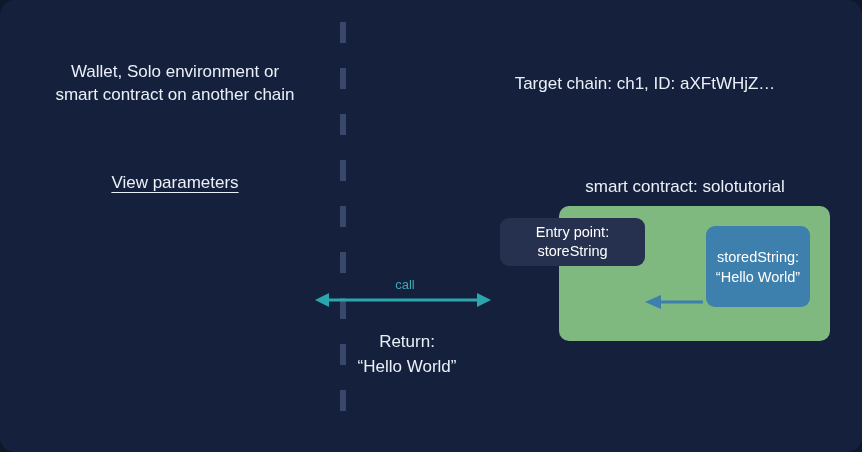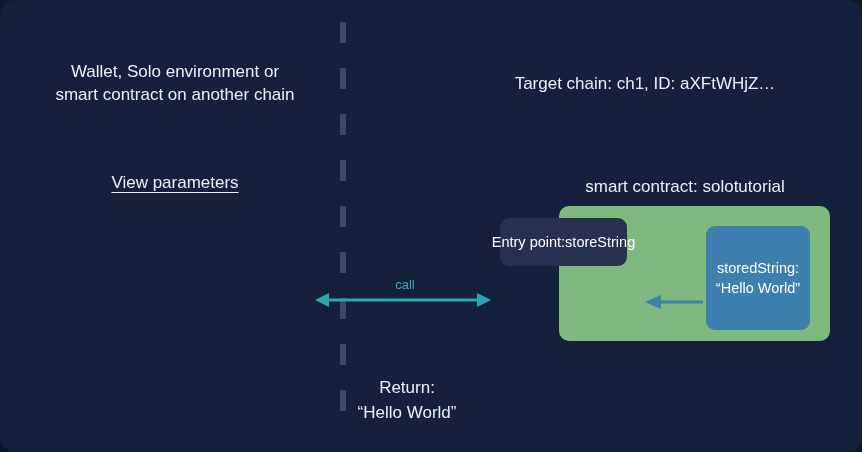--- a/index.html
+++ b/index.html
@@ -109,21 +109,20 @@
   #return-label {
     position: absolute;
     left: 328px;
     top: 329px;
     width: 158px;
     text-align: center;
     color: #eaf0f8;
     font-size: 17px;
     line-height: 25px;
     white-space: pre-line;
-    margin-top: 46px;
   }
 
   
   #sc-title {
     position: absolute;
     left: 520px;
     top: 177px;
     width: 330px;
     text-align: center;
     color: #eaf0f8;
@@ -135,26 +134,26 @@
     top: 206px;
     width: 271px;
     height: 135px;
     background: #7fb980;
     border-radius: 10px;
   }
   #entry-point-box {
     position: absolute;
     left: 500px;
     top: 218px;
-    width: 127px;
+    width: 145px;
     height: 48px;
     background: #25314f;
     border-radius: 9px;
     display: flex;
-    flex-direction: row;
+    flex-direction: column;
     align-items: center;
     justify-content: center;
   }
   #entry-point-box .row {
     color: #ffffff;
     font-size: 14.5px;
     line-height: 19px;
     text-align: center;
     white-space: nowrap;
   }
@@ -175,21 +174,21 @@
     font-size: 14.5px;
     line-height: 19px;
     text-align: center;
     white-space: nowrap;
   }
   #stored-string-box {
     position: absolute;
     left: 706px;
     top: 226px;
     width: 104px;
-    height: 104px;
+    height: 81px;
     background: #3d7fad;
     border-radius: 9px;
     display: flex;
     flex-direction: column;
     align-items: center;
     justify-content: center;
   }
   #stored-string-box .row {
     color: #ffffff;
     font-size: 14.5px;

